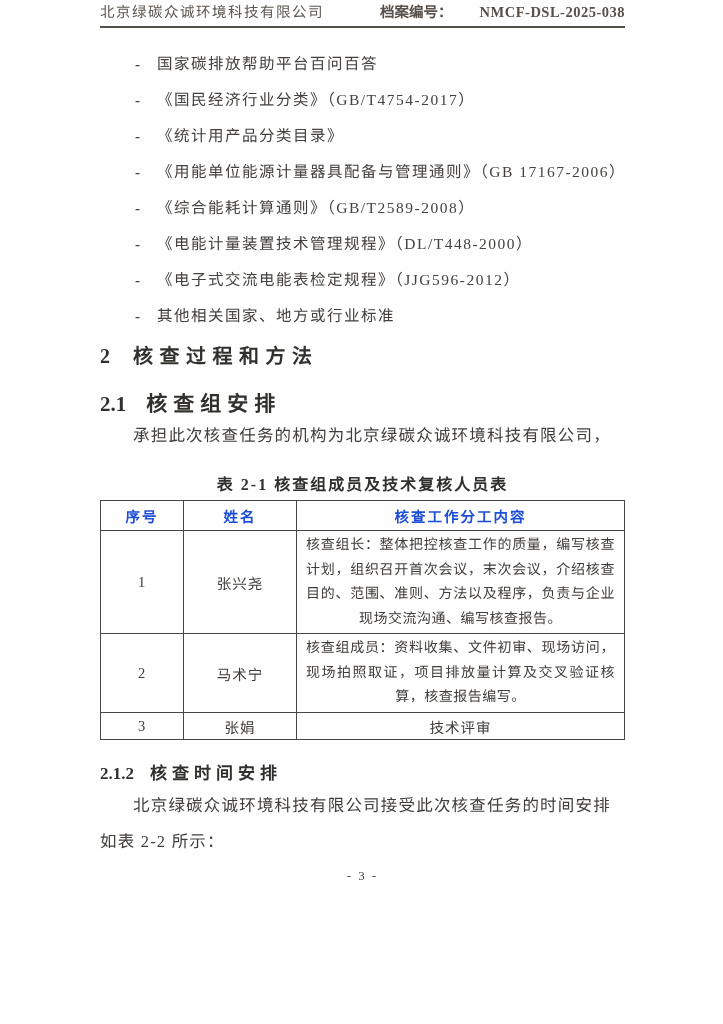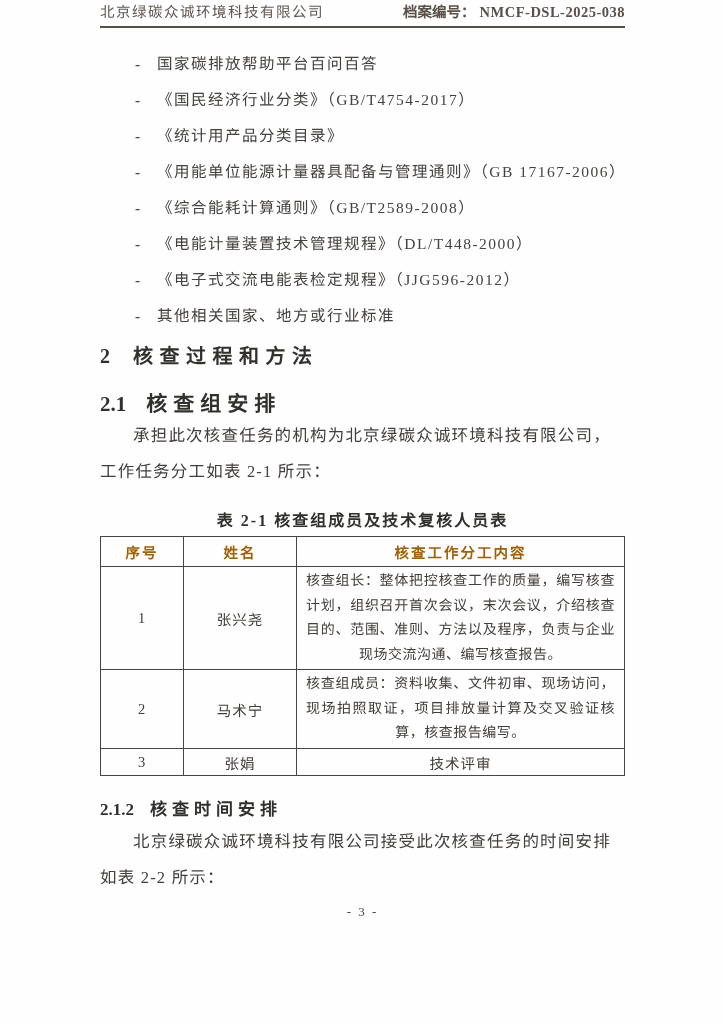--- a/index.html
+++ b/index.html
@@ -34,21 +34,21 @@
     letter-spacing: 1.5px;
     color: #5e5750;
     font-weight: 500;
   }
   .doc-header .archive {
     font-size: 14.5px;
     color: #585049;
     font-weight: 600;
   }
   .doc-header .archive .num {
-    margin-left: 4px;
+    margin-left: 27px;
     letter-spacing: 0.5px;
     font-weight: 600;
   }
 
   
   .ref-list {
     list-style: none;
     margin: 26px 0 0 0;
     padding: 0;
   }
@@ -120,21 +120,21 @@
     vertical-align: middle;
     font-size: 14.5px;
     letter-spacing: 1px;
     color: #403d3a;
     padding: 2px 4px;
   }
   .member-table th {
     height: 25px;
     font-weight: 700;
     letter-spacing: 2px;
-    color: #a16207;
+    color: #1d4ed8;
   }
   .member-table td.duty-long {
     text-align: justify;
     text-align-last: center;
     font-size: 14px;
     letter-spacing: 0.5px;
     line-height: 24.5px;
     padding: 2px 9px;
   }
   .member-table tr.r1 td { height: 96px; }
@@ -203,21 +203,20 @@
       <span class="num">2</span><span class="ttl">核查过程和方法</span>
     </div>
 
     <div class="h-l2">
       <span class="num">2.1</span><span class="ttl">核查组安排</span>
     </div>
 
 
     <div class="para">
       <div class="indent">承担此次核查任务的机构为北京绿碳众诚环境科技有限公司，</div>
-      <div>工作任务分工如表 2-1 所示：</div>
     </div>
 
     <div class="tbl-caption">表 2-1 核查组成员及技术复核人员表</div>
 
     <table class="member-table">
       <colgroup>
           <col class="c-no">
           <col class="c-name">
           <col class="c-duty">
         </colgroup>

